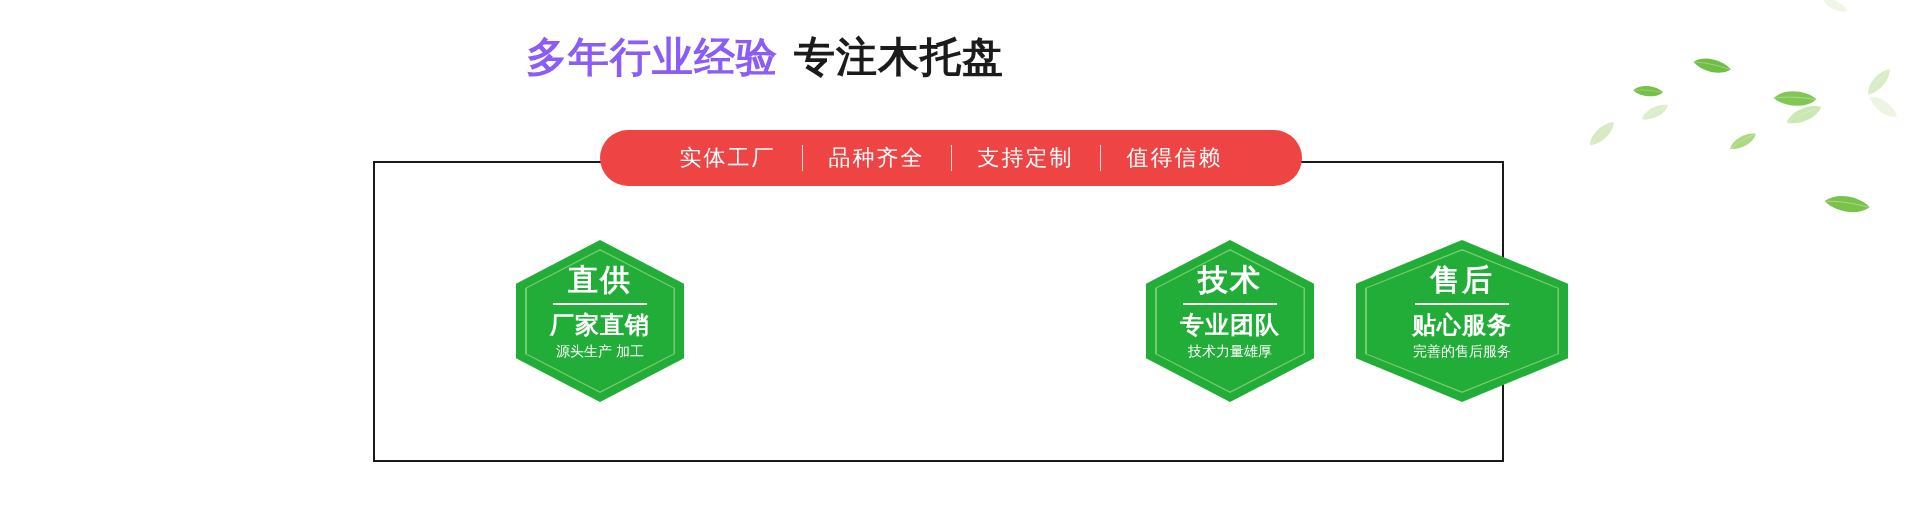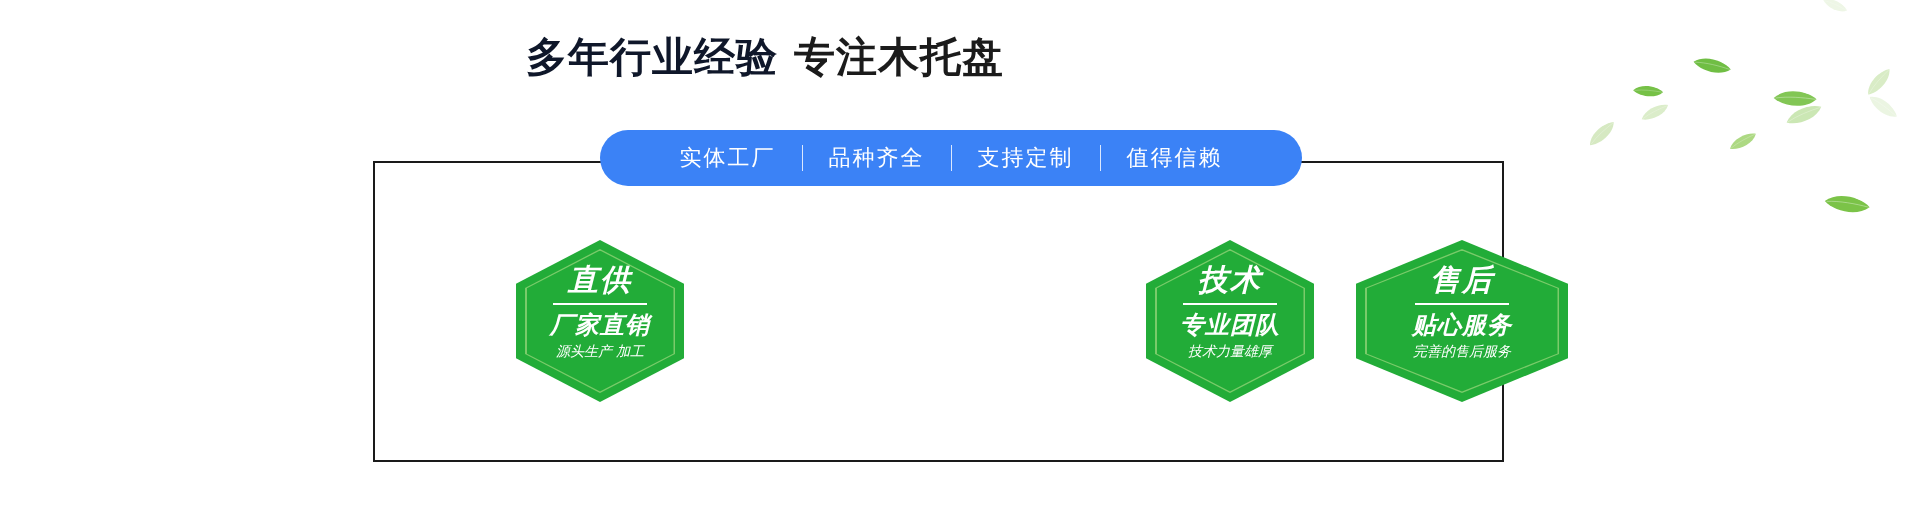--- a/index.html
+++ b/index.html
@@ -38,21 +38,21 @@
     top: 30px;
     width: 1530px;
     text-align: center;
     white-space: nowrap;
     font-size: 41px;
     font-weight: bold;
     line-height: 1.35;
     letter-spacing: 1px;
   }
   .headline .hl-orange {
-    color: #0f172a;
+    color: #8b5cf6;
   }
   .headline .hl-gap {
     display: inline-block;
     width: 16px;
   }
   .headline .hl-dark {
     color: #1b1b1b;
     text-align: center;
   }
 
@@ -68,21 +68,21 @@
     background: transparent;
   }
 
   
   .pill {
     position: absolute;
     left: 600px;
     top: 130px;
     width: 702px;
     height: 56px;
-    background: #3b82f6;
+    background: #ef4444;
     border-radius: 28px;
     display: flex;
     align-items: center;
     justify-content: center;
     z-index: 3;
   }
   .pill-item {
     color: #ffffff;
     font-size: 22px;
     letter-spacing: 2px;
@@ -142,21 +142,20 @@
   .hex-content {
     position: absolute;
     inset: 0;
     display: flex;
     flex-direction: column;
     align-items: center;
     justify-content: flex-start;
     padding-top: 24px;
     box-sizing: border-box;
     color: #ffffff;
-    font-style: italic;
   }
   .hex-title {
     font-size: 30px;
     font-weight: bold;
     letter-spacing: 2px;
     line-height: 1.05;
     white-space: nowrap;
   }
   .hex-rule {
     width: 94px;

